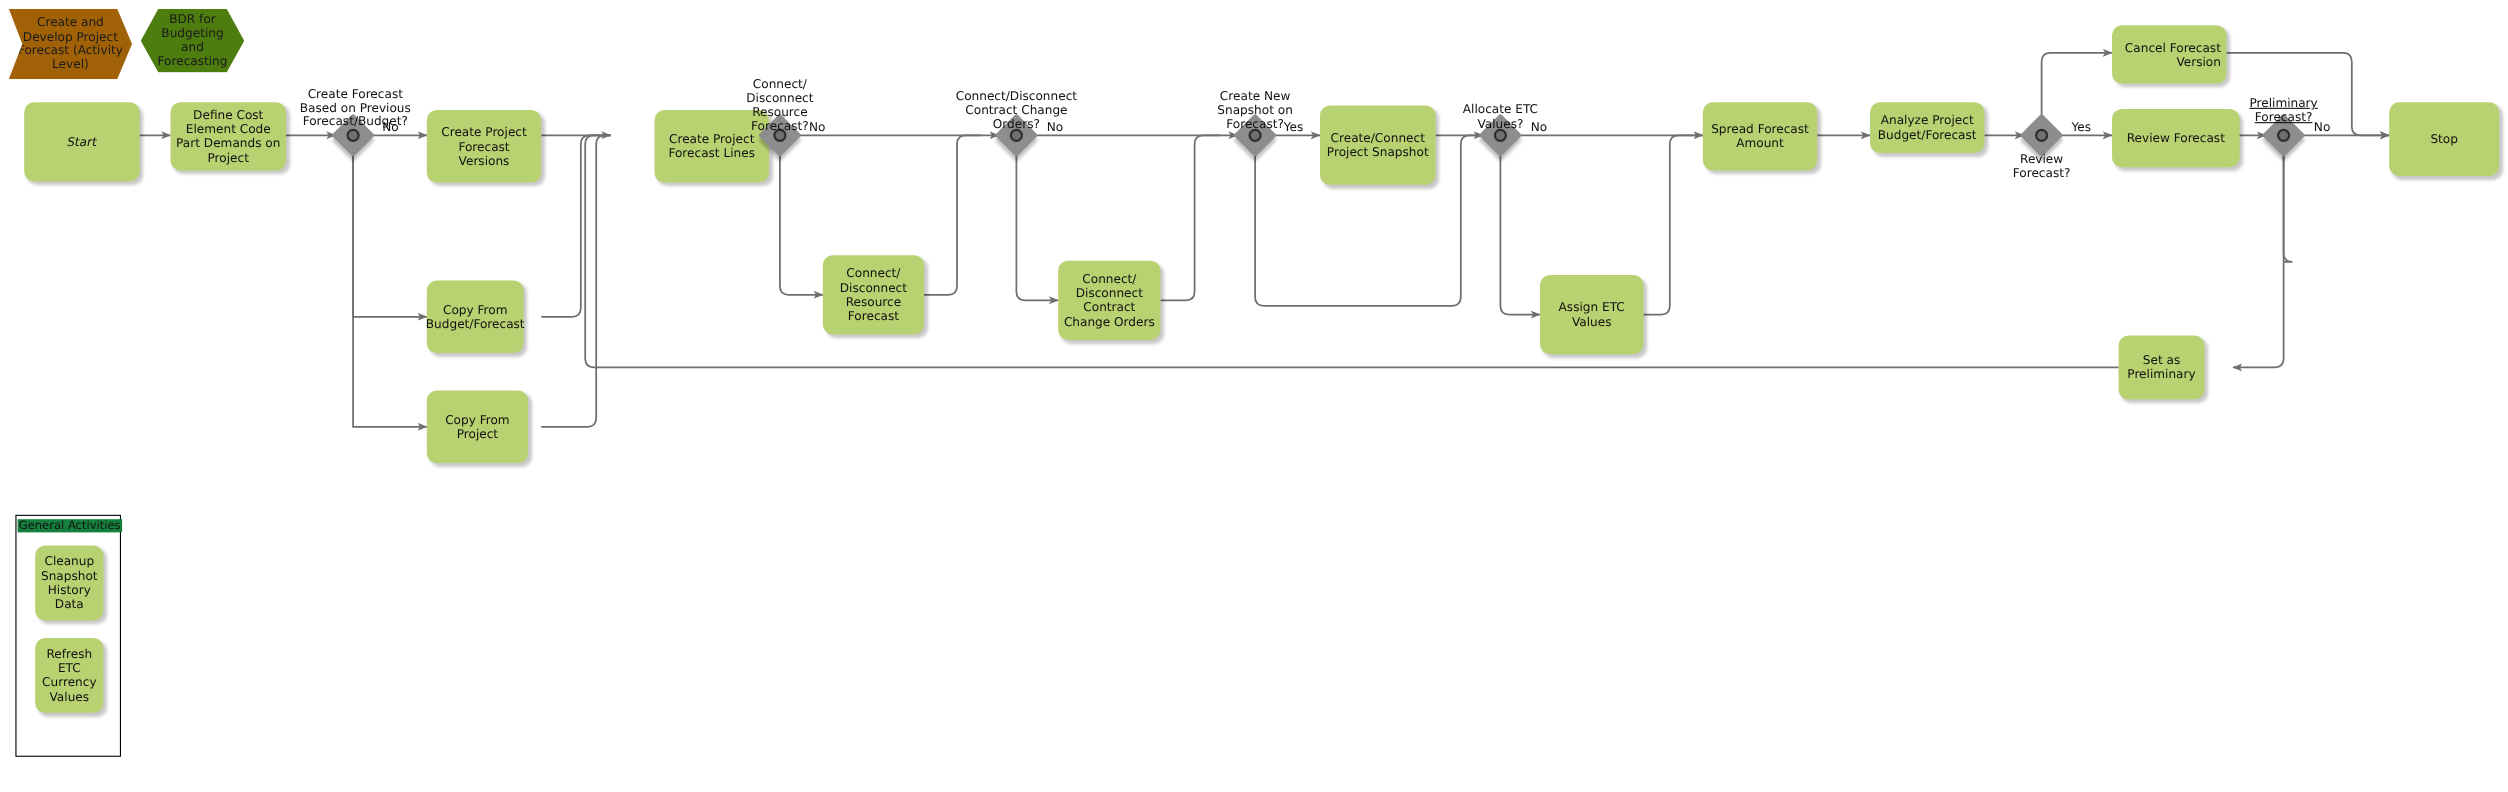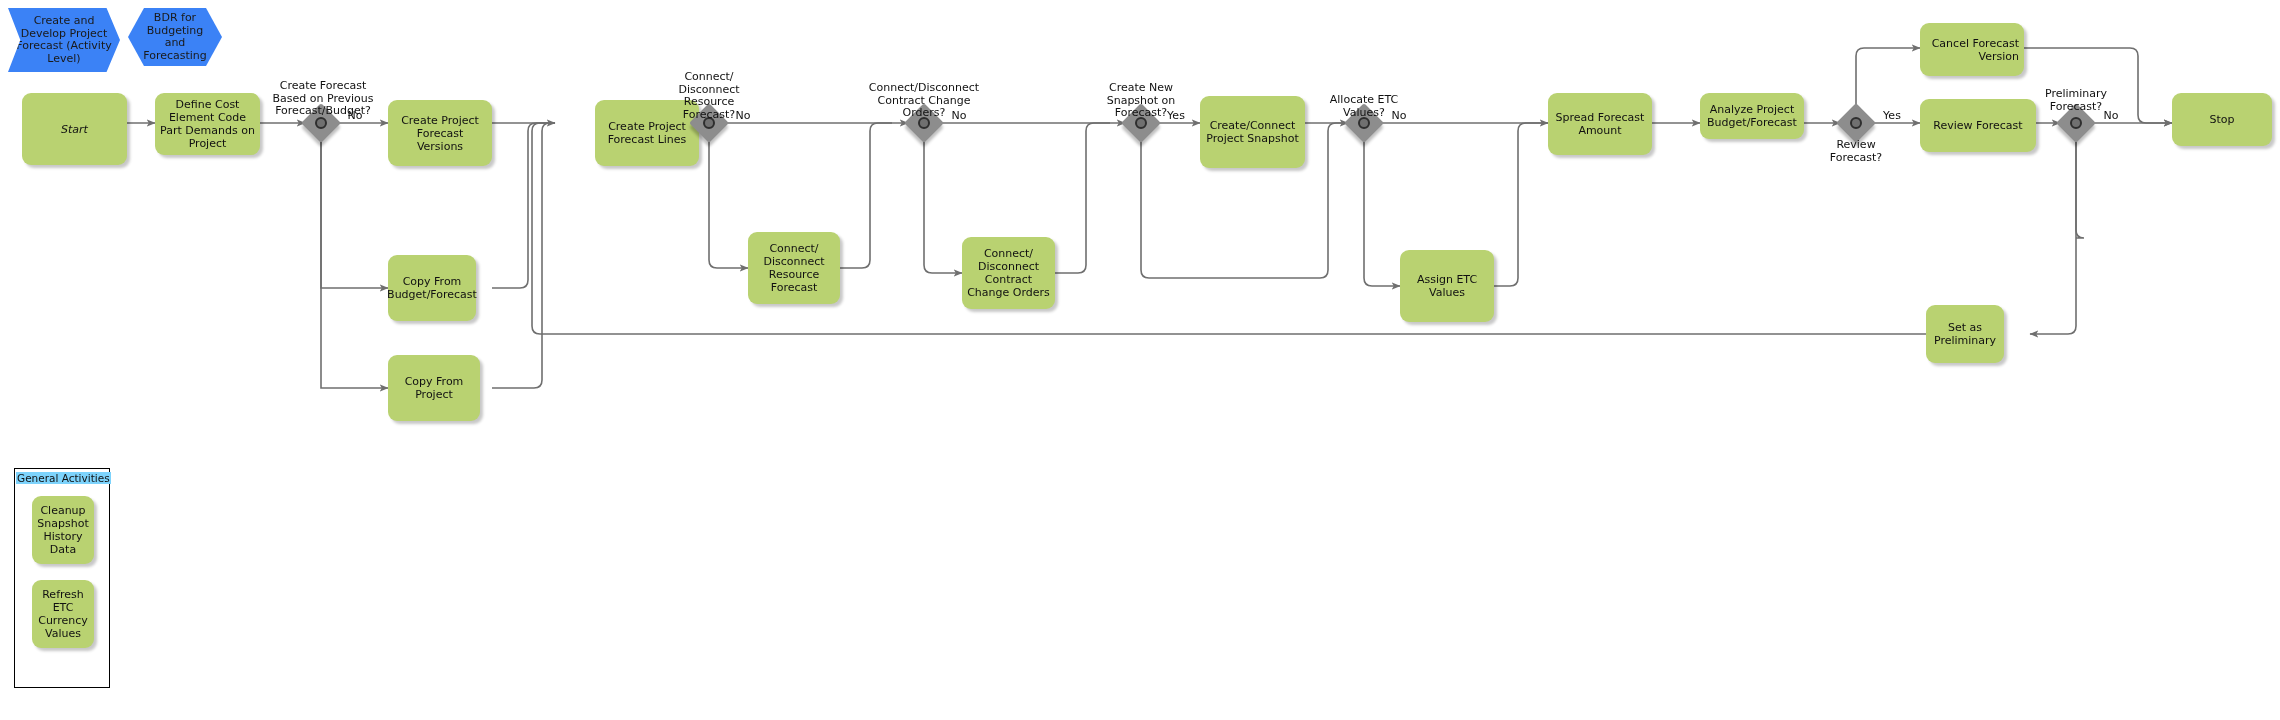--- a/index.html
+++ b/index.html
@@ -25,25 +25,25 @@
     position:absolute;
     display:flex;align-items:center;justify-content:center;
     text-align:center;
     font-size:11px;line-height:12.5px;
     color:#1a1a1a;
     box-sizing:border-box;
     padding:2px 8px;
     filter:drop-shadow(2px 3px 2px rgba(0,0,0,0.22));
   }
   .banner.chevron{
-    background:#3b82f6;
+    background:#a16207;
     clip-path:polygon(0% 0%, 88% 0%, 100% 50%, 88% 100%, 0% 100%, 11% 50%);
   }
   .banner.hex{
-    background:#3b82f6;
+    background:#4d7c0f;
     clip-path:polygon(17% 0%, 83% 0%, 100% 50%, 83% 100%, 17% 100%, 0% 50%);
   }
 
   
   .task{
     position:absolute;
     background:#b9d271;
     border-radius:9px;
     box-sizing:border-box;
     display:flex;align-items:center;justify-content:center;
@@ -87,21 +87,21 @@
   .group-box{
     position:absolute;
     border:1.4px solid #000000;
     background:transparent;
     box-sizing:border-box;
   }
   .group-title{
     position:absolute;
     font-size:10.5px;
     color:#111111;
-    background:#7dd3fc;
+    background:#15803d;
     padding:0 1px;
   }
 </style>
 </head>
 <body>
 
 <div id="canvas">
 
   <svg id="edges" viewBox="0 0 2280 720">
     <defs>
@@ -262,21 +262,21 @@
 
   <div class="task" style="left:1920px;top:99px;width:116px;height:53px;">
     <span>Review Forecast</span>
   </div>
 
   <div class="task" style="left:1926px;top:305px;width:78px;height:58px;">
     <span>Set as
 Preliminary</span>
   </div>
 
-  <div class="task" style="left:2172px;top:93px;width:100px;height:53px;">
+  <div class="task" style="left:2172px;top:93px;width:100px;height:67px;">
     <span>Stop</span>
   </div>
 
   <div class="gateway" style="left:307px;top:109px;">
     <div class="diamond"></div>
     <div class="ring"></div>
   </div>
   <div class="lbl" style="left:253px;top:80px;width:140px;">Create Forecast
 Based on Previous
 Forecast/Budget?</div>
@@ -323,21 +323,21 @@
     <div class="ring"></div>
   </div>
   <div class="lbl" style="left:1796px;top:139px;width:120px;">Review
 Forecast?</div>
   <div class="lbl" style="left:1876px;top:110px;width:32px;">Yes</div>
 
   <div class="gateway" style="left:2062px;top:109px;">
     <div class="diamond"></div>
     <div class="ring"></div>
   </div>
-  <div class="lbl" style="left:2016px;top:88px;width:120px;">Preliminary
+  <div class="lbl" style="left:2016px;top:88px;width:120px;text-decoration:underline;">Preliminary
 Forecast?</div>
   <div class="lbl" style="left:2096px;top:110px;width:30px;">No</div>
 
   <div class="group-box" style="left:14px;top:468px;width:96px;height:220px;"></div>
   <div class="group-title" style="left:16px;top:472px;">General Activities</div>
 
   <div class="task" style="left:32px;top:496px;width:62px;height:68px;">
     <span>Cleanup
 Snapshot
 History Data</span>

